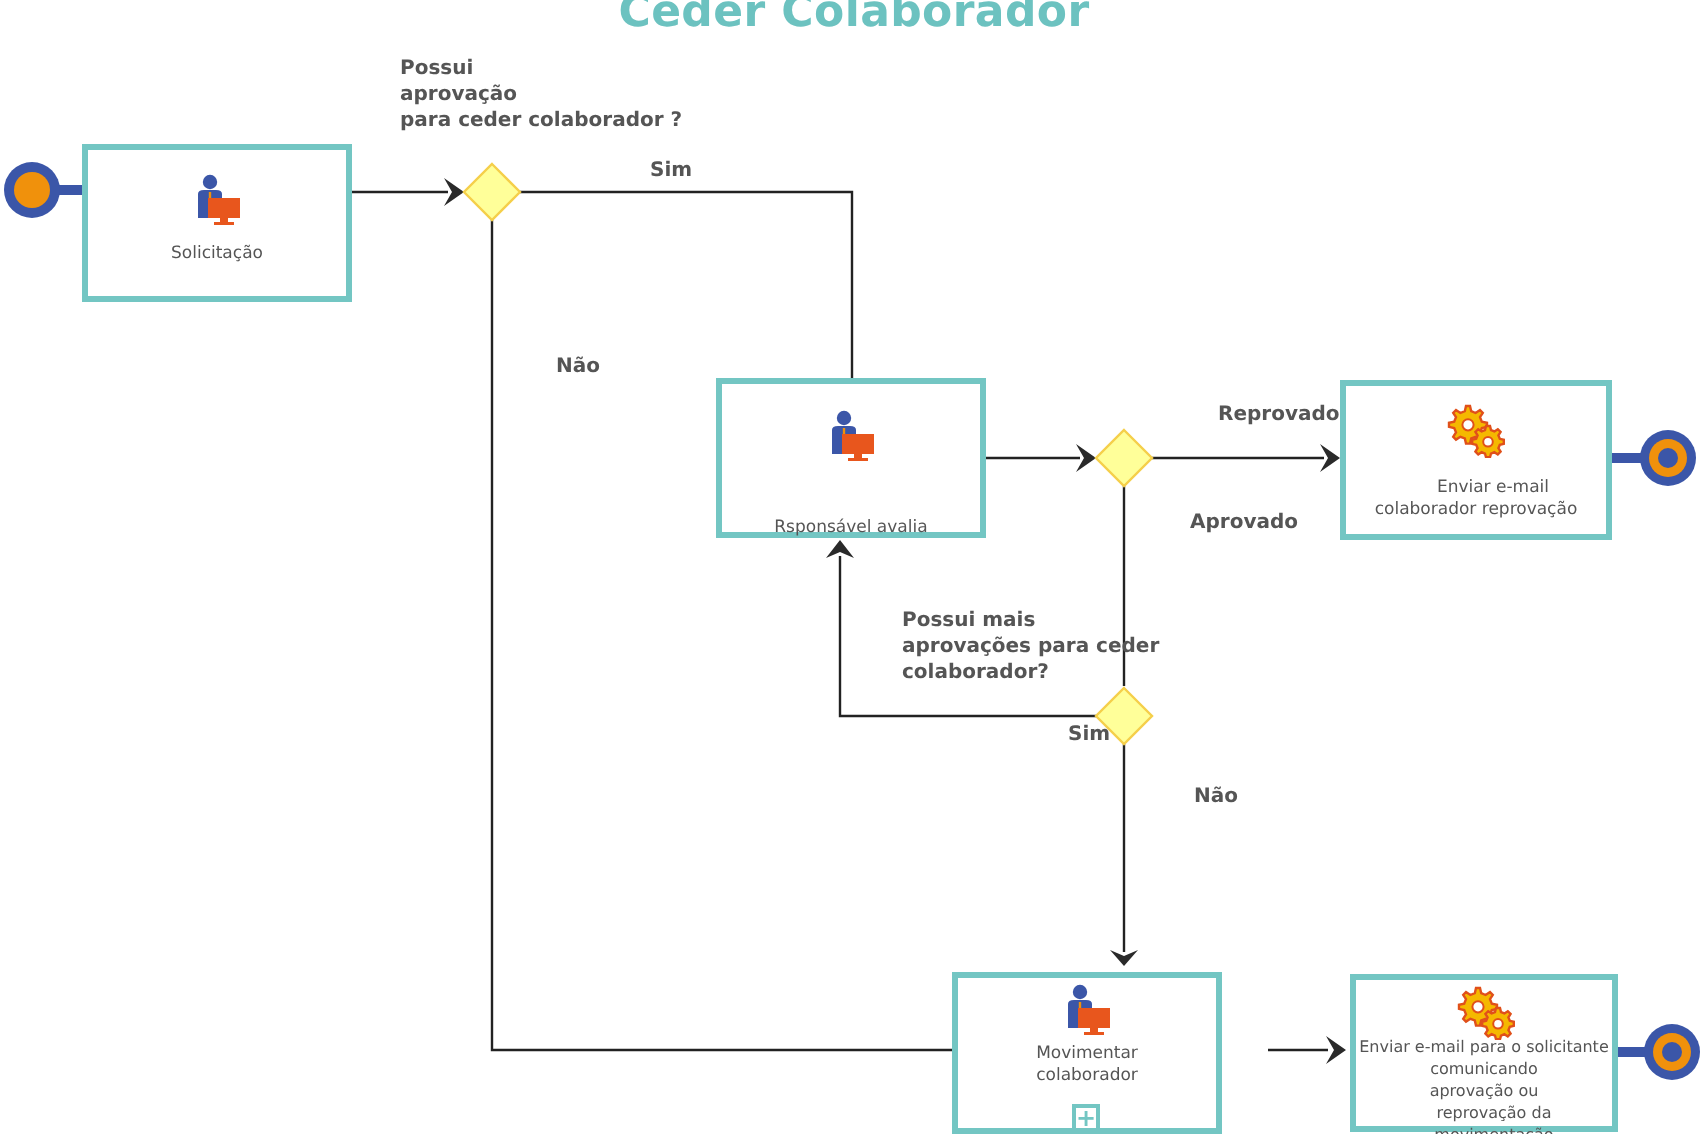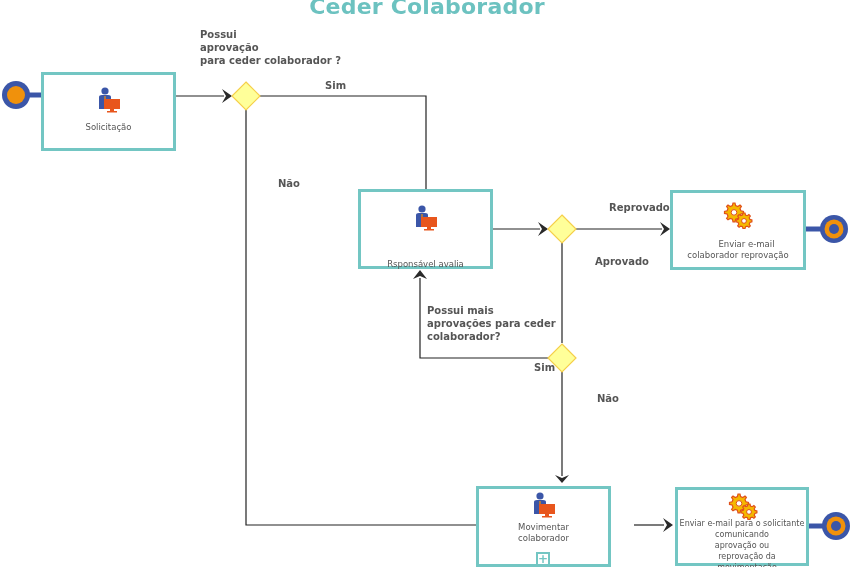--- a/index.html
+++ b/index.html
@@ -135,21 +135,21 @@
   <div class="task-label" style="top:50px;font-size:8px;">aprovação ou</div>
   <div class="task-label" style="top:61px;font-size:8px;padding-left:10px;">reprovação da movimentação</div>
 </div>
 
 <div class="lbl" style="left:176px;top:28px;width:146px;">
   <div>Possui</div>
   <div>aprovação</div>
   <div>para ceder colaborador ?</div>
 </div>
 
-<div class="lbl" style="left:403px;top:304px;width:134px;">
+<div class="lbl" style="left:427px;top:304px;width:134px;">
   <div>Possui mais</div>
   <div>aprovações para ceder</div>
   <div>colaborador?</div>
 </div>
 
 <div class="lbl" style="left:301px;top:79px;">Sim</div>
 <div class="lbl" style="left:254px;top:177px;">Não</div>
 <div class="lbl" style="left:585px;top:201px;">Reprovado</div>
 <div class="lbl" style="left:571px;top:255px;">Aprovado</div>
 <div class="lbl" style="left:510px;top:361px;">Sim</div>

